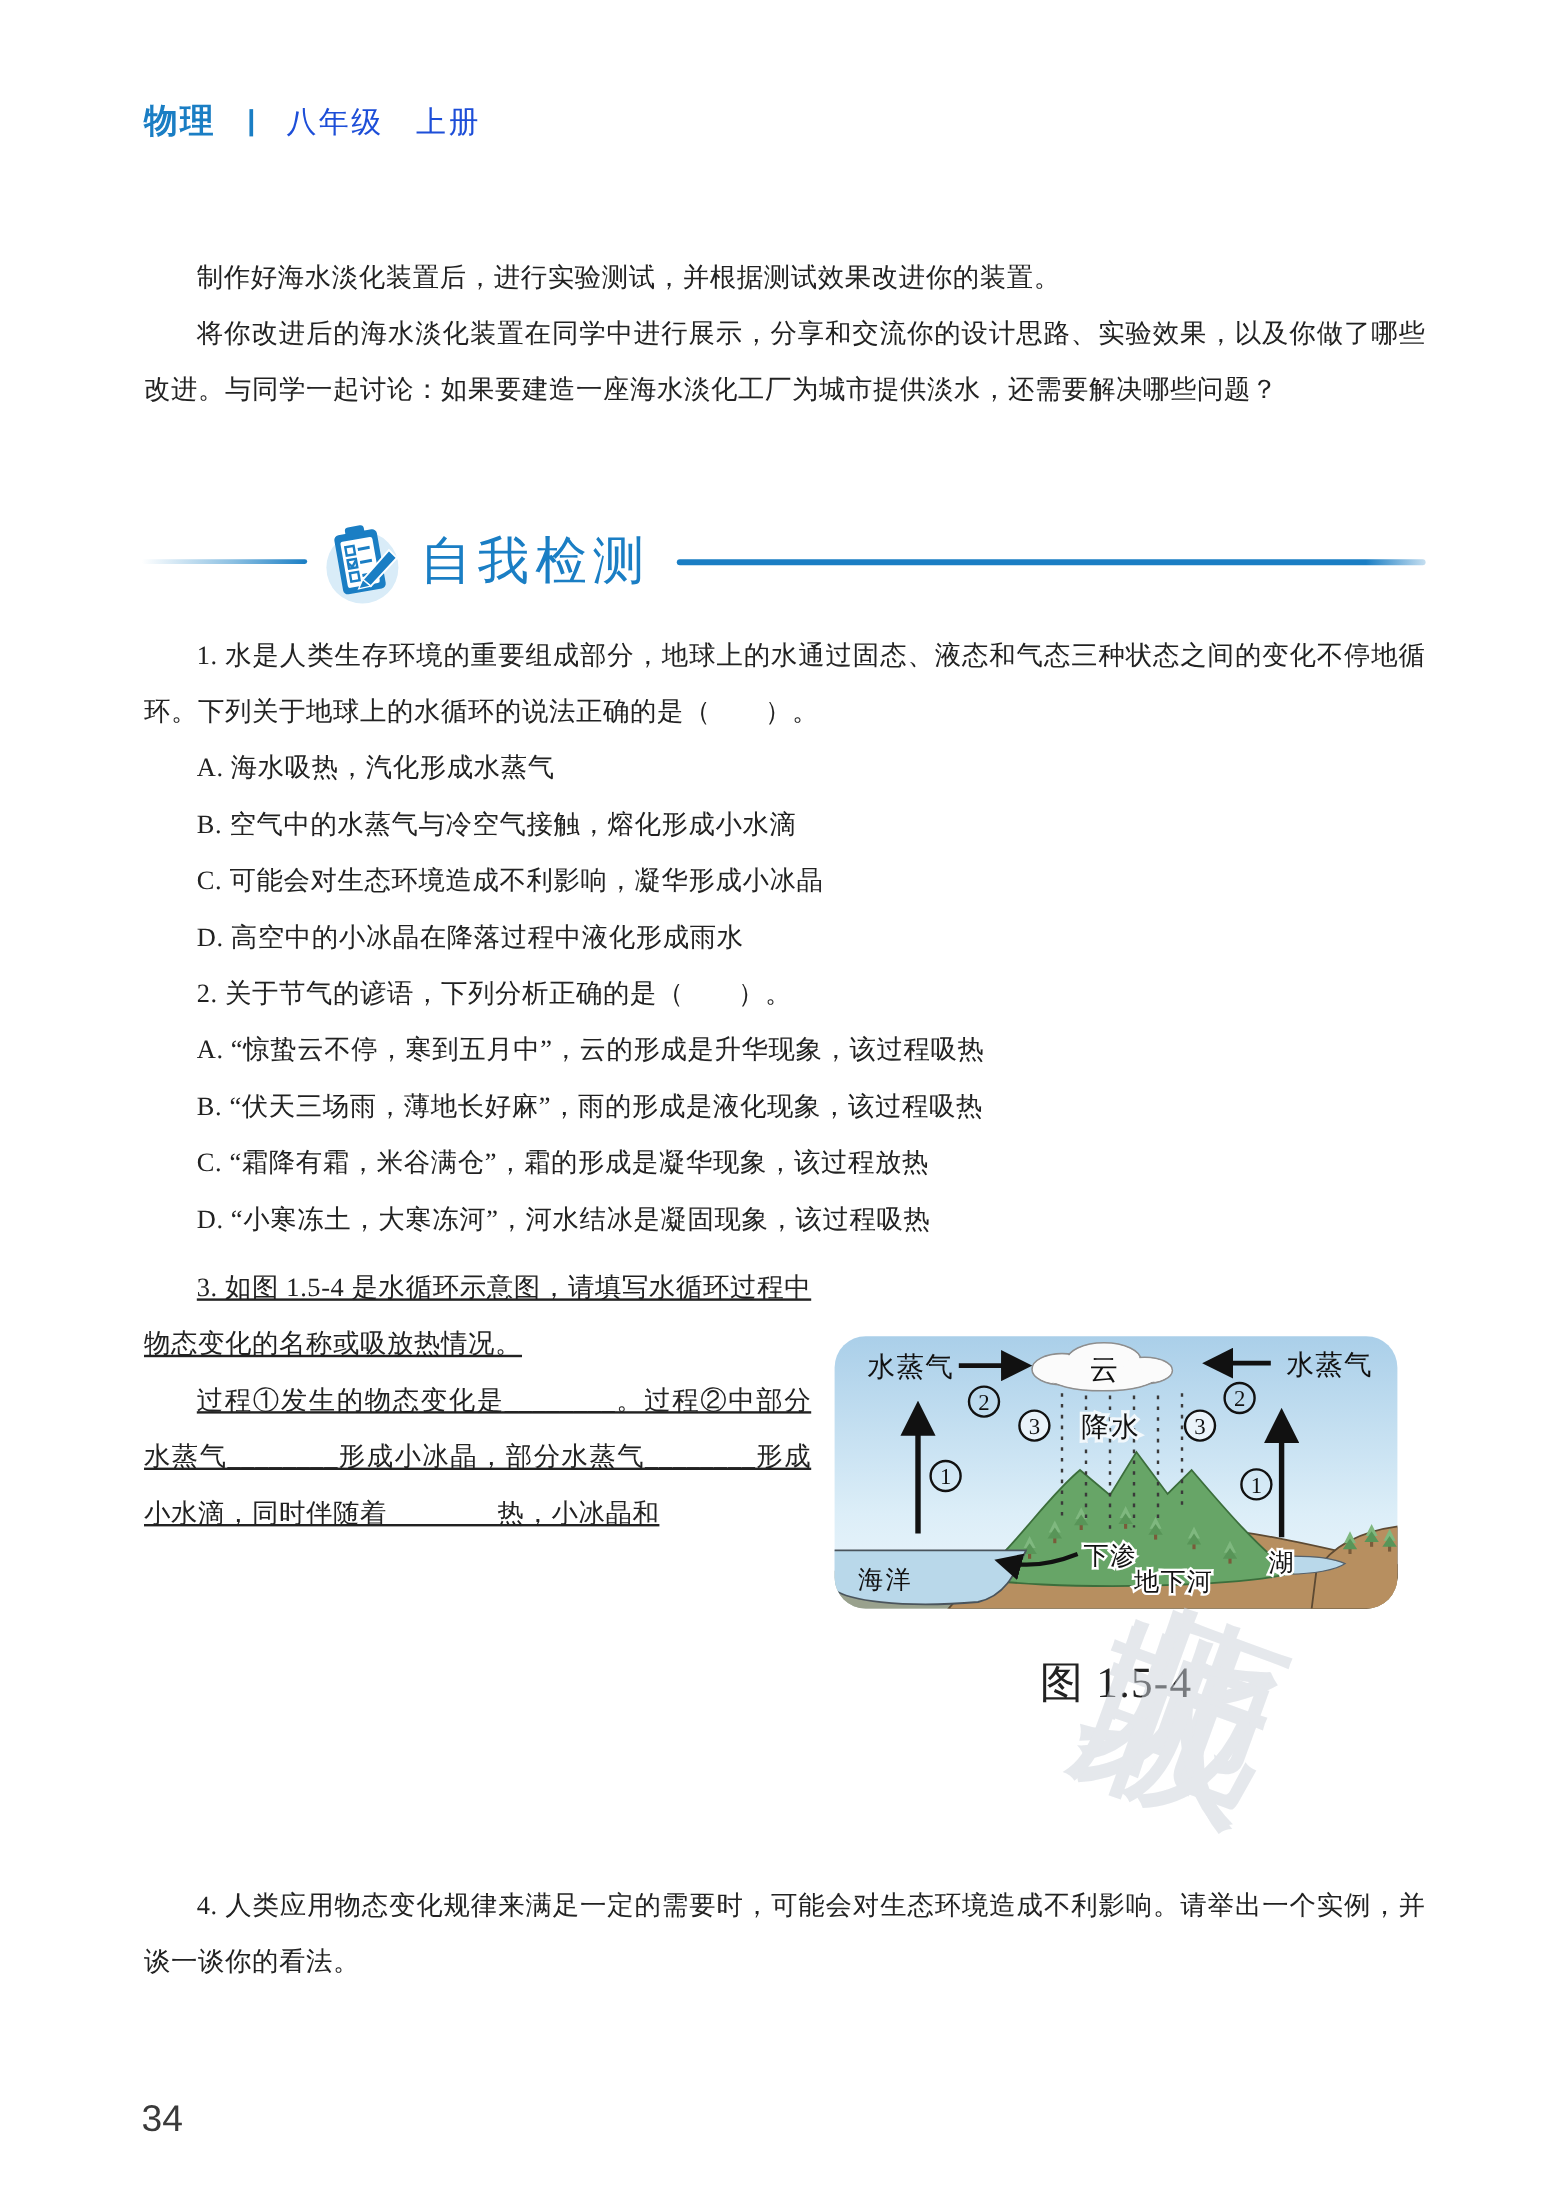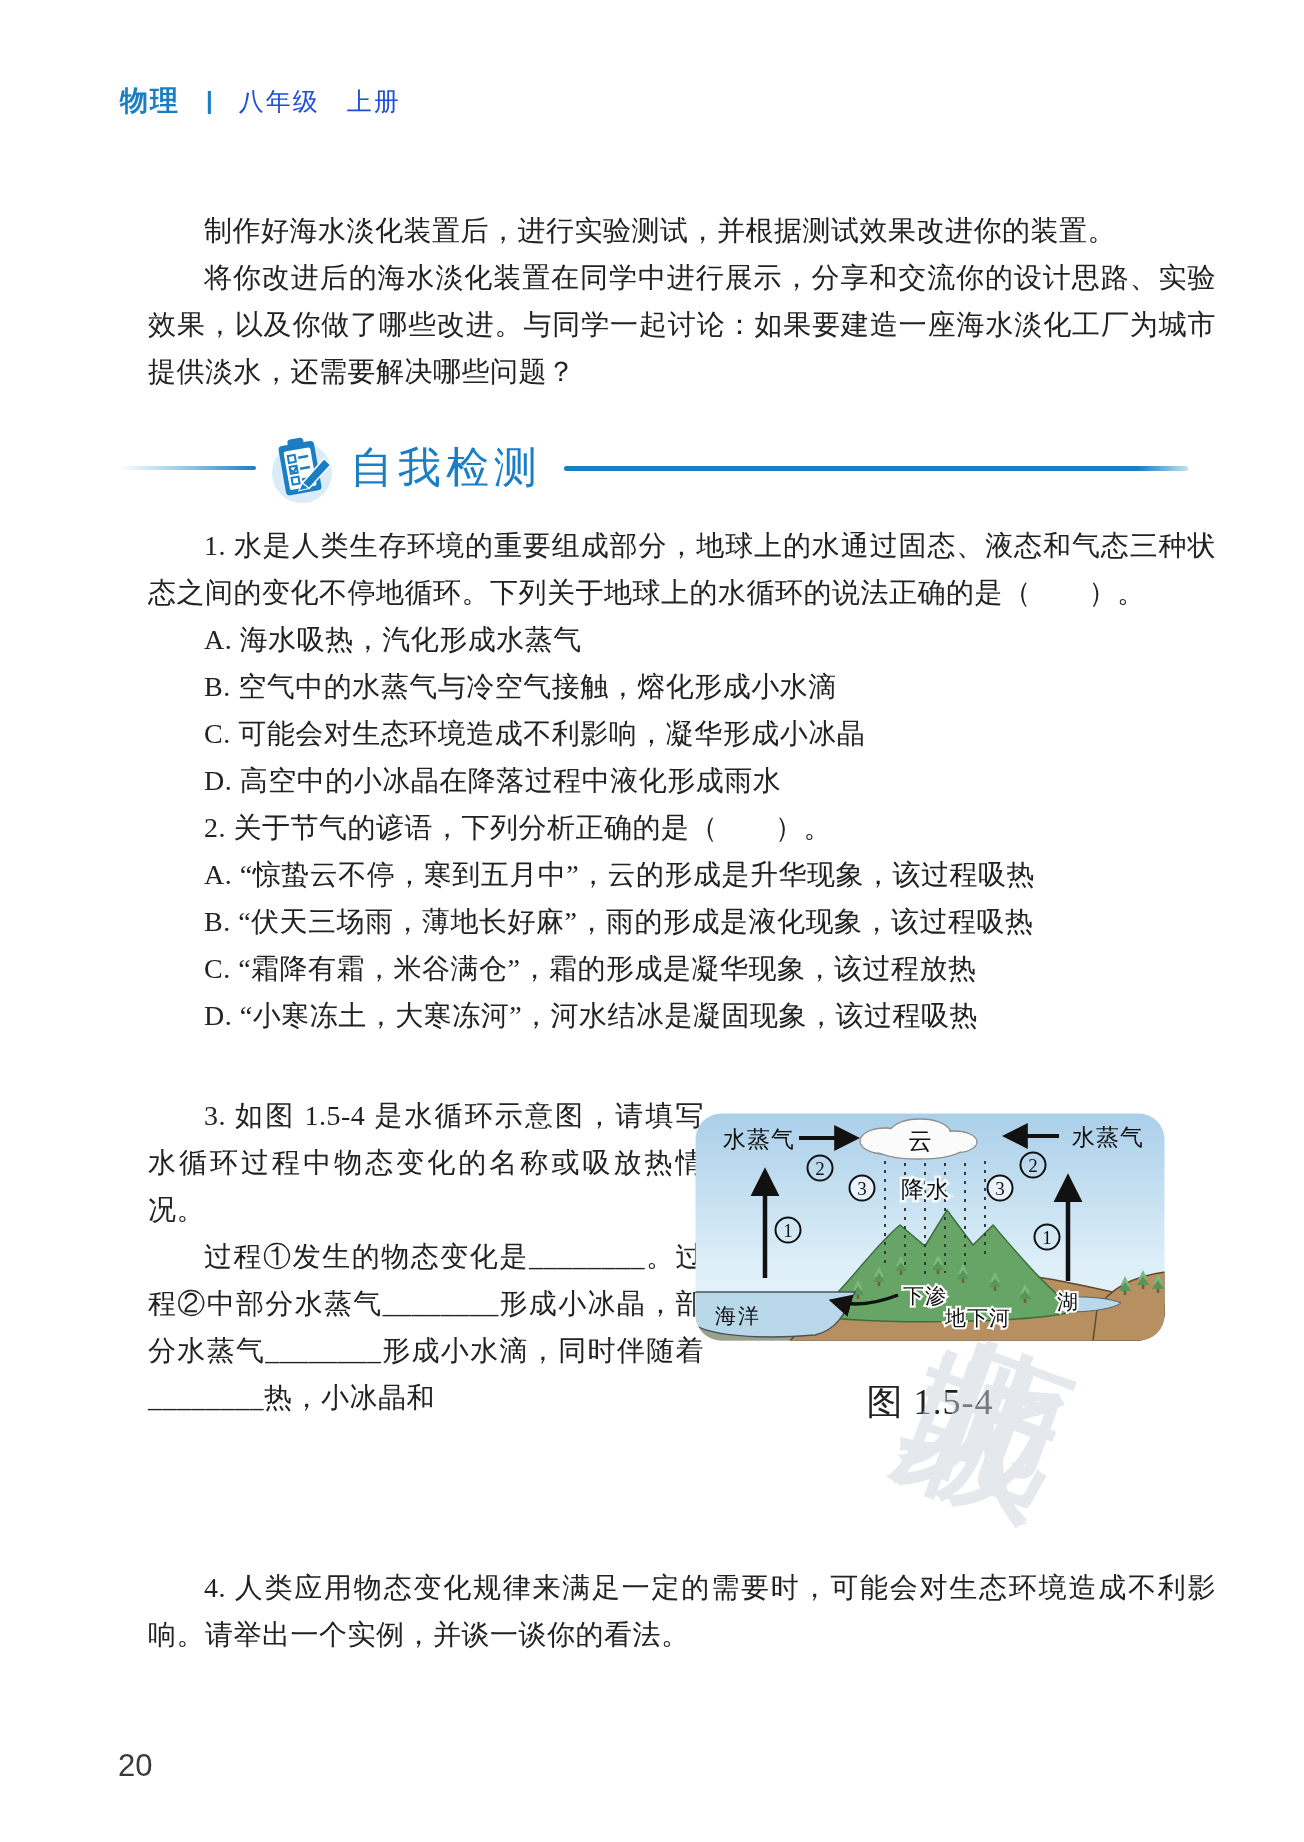--- a/index.html
+++ b/index.html
@@ -14,25 +14,25 @@
     font-family:"Liberation Serif","DejaVu Serif",serif;
   }
   .abs{position:absolute;}
   
   .header{left:120px; top:82px; display:flex; align-items:center;
     font-family:"Liberation Sans","DejaVu Sans",sans-serif;text-align:right;}
   .header .subject{color:var(--accent); font-weight:bold; font-size:28px; letter-spacing:2px;}
   .header .divider{color:var(--accent); font-size:24px; margin:0 26px; font-weight:bold;}
   .header .grade{color:#1d4ed8; font-size:25px; letter-spacing:2px;}
   
-  .bodytext{font-size:28px; line-height:47px; text-align:justify; letter-spacing:0.5px;margin-left:28px;}
+  .bodytext{font-size:22px; line-height:47px; text-align:justify; letter-spacing:0.5px;}
   .bodytext p{margin:0; text-indent:2em;}
   .intro{left:120px; top:207px; width:1068px;}
   .questions{left:120px; top:522px; width:1068px;}
-  .q3left{left:120px; top:1092px; width:556px;}
+  .q3left{left:120px; top:1049px; width:556px;text-decoration:underline;}
   .q3full{left:120px; top:1419px; width:1068px;}
   .q3full p{text-indent:0;}
   .q4{left:120px; top:1564px; width:1068px;}
   
   .section-head{left:118px; top:428px; width:1070px; height:80px;
     display:flex; align-items:center;}
   .rule-left{width:138px; height:4px; border-radius:2px;
     background:linear-gradient(90deg, rgba(26,126,196,0), #8cc0e2 55%, var(--accent));}
   .section-icon{width:78px; height:78px; margin-left:6px; flex:0 0 auto;}
   .section-title{color:var(--accent); font-weight:normal; font-size:43px;
@@ -230,17 +230,17 @@
       </g>
     </svg>
   </div>
   <div class="abs figcaption">图 1.5-4</div>
 
 
   <div class="abs q4 bodytext">
     <p>4. 人类应用物态变化规律来满足一定的需要时，可能会对生态环境造成不利影响。请举出一个实例，并谈一谈你的看法。</p>
   </div>
 
-  <div class="abs page-number">20</div>
+  <div class="abs page-number">34</div>
 
   <div class="abs watermark">北师大版</div>
 
 </div>
 
 </body></html>

